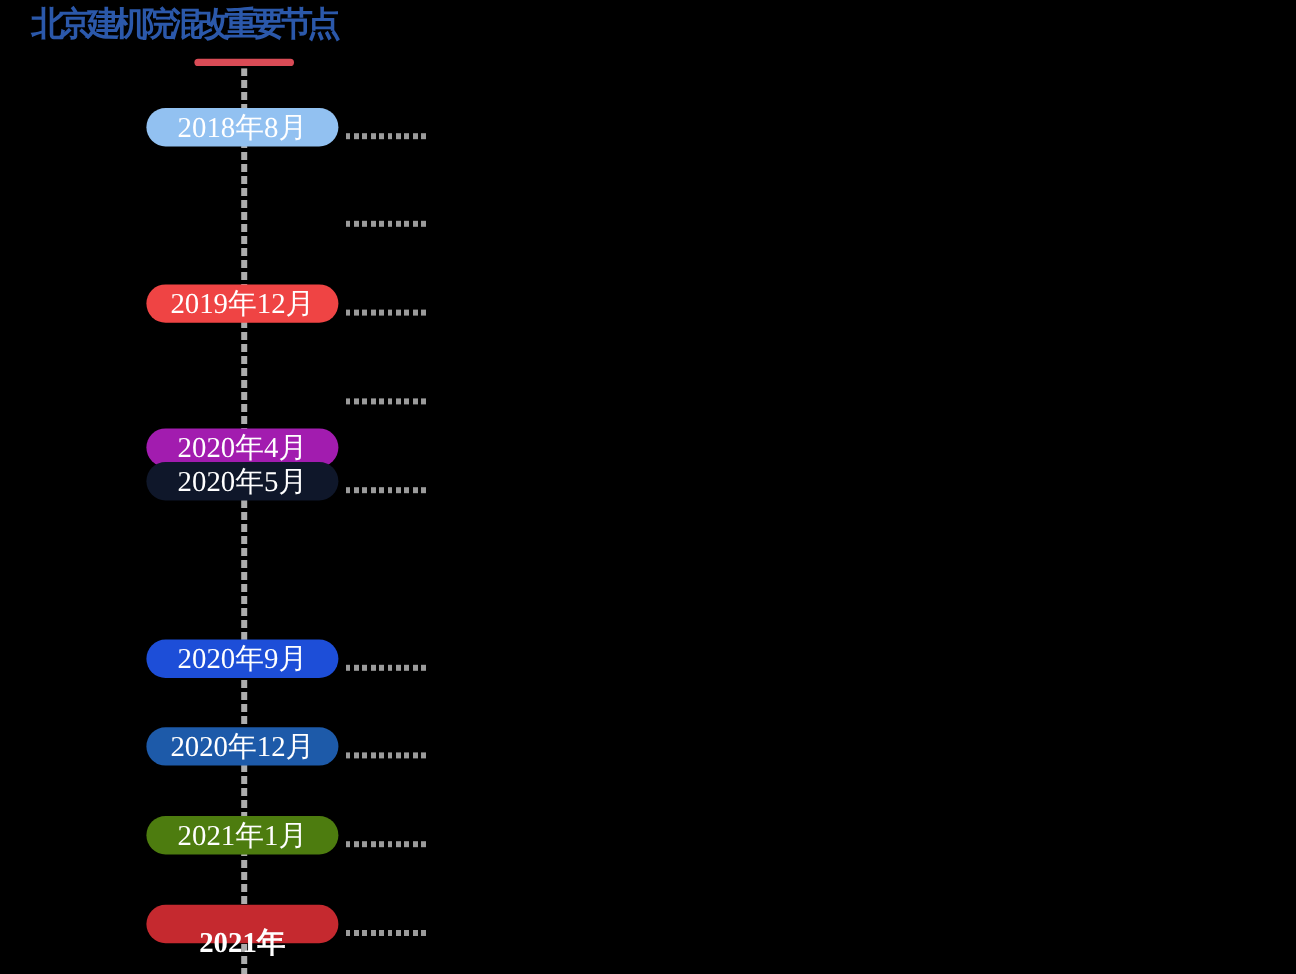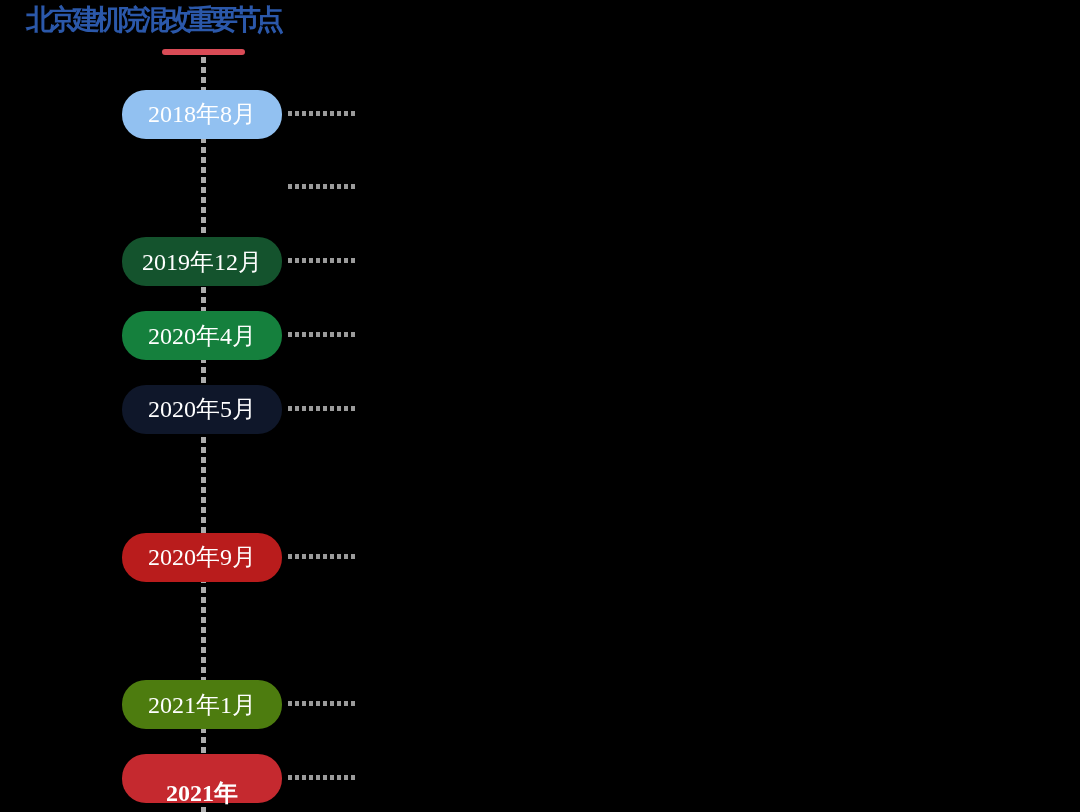--- a/index.html
+++ b/index.html
@@ -60,21 +60,21 @@
     position: absolute;
     left: 122px;
     width: 420px;
     height: 47px;
   }
   .pill {
     position: absolute;
     left: 0;
     top: 0;
     width: 160px;
-    height: 49px;
+    height: 32px;
     border-radius: 24px;
     display: flex;
     align-items: center;
     justify-content: center;
     z-index: 2;
   }
   .pill-label {
     font-family: "Liberation Serif", "DejaVu Serif", serif;
     font-size: 24px;
     color: var(--pill-text, #ffffff);
@@ -111,48 +111,54 @@
       <span class="pill-label">2018年8月</span>
     </div>
     <div class="connector"></div>
   </div>
 
   <div class="node" style="top: 163.35px;">
     <div class="connector"></div>
   </div>
 
   <div class="node" style="top: 237.2px;">
-    <div class="pill" style="background: #14532d;">
+    <div class="pill" style="background: #ef4444;">
       <span class="pill-label">2019年12月</span>
     </div>
     <div class="connector"></div>
   </div>
 
   <div class="node" style="top: 311.05px;">
-    <div class="pill" style="background: #15803d;">
+    <div class="pill" style="background: #a21caf; margin-top: 46px;">
       <span class="pill-label">2020年4月</span>
     </div>
     <div class="connector"></div>
   </div>
 
   <div class="node" style="top: 384.9px;">
     <div class="pill" style="background: #0f172a;">
       <span class="pill-label">2020年5月</span>
     </div>
     <div class="connector"></div>
   </div>
 
 
   <div class="node" style="top: 532.6px;">
-    <div class="pill" style="background: #b91c1c;">
+    <div class="pill" style="background: #1d4ed8;">
       <span class="pill-label">2020年9月</span>
     </div>
     <div class="connector"></div>
   </div>
 
+  <div class="node" style="top: 606.45px;">
+    <div class="pill" style="background: rgb(29, 90, 169);">
+      <span class="pill-label">2020年12月</span>
+    </div>
+    <div class="connector"></div>
+  </div>
 
   <div class="node" style="top: 680.3px;">
     <div class="pill" style="background: #4d7c0f;">
       <span class="pill-label">2021年1月</span>
     </div>
     <div class="connector"></div>
   </div>
 
   <div class="node" style="top: 754.15px;">
     <div class="pill" style="background: rgb(197, 41, 47);">

